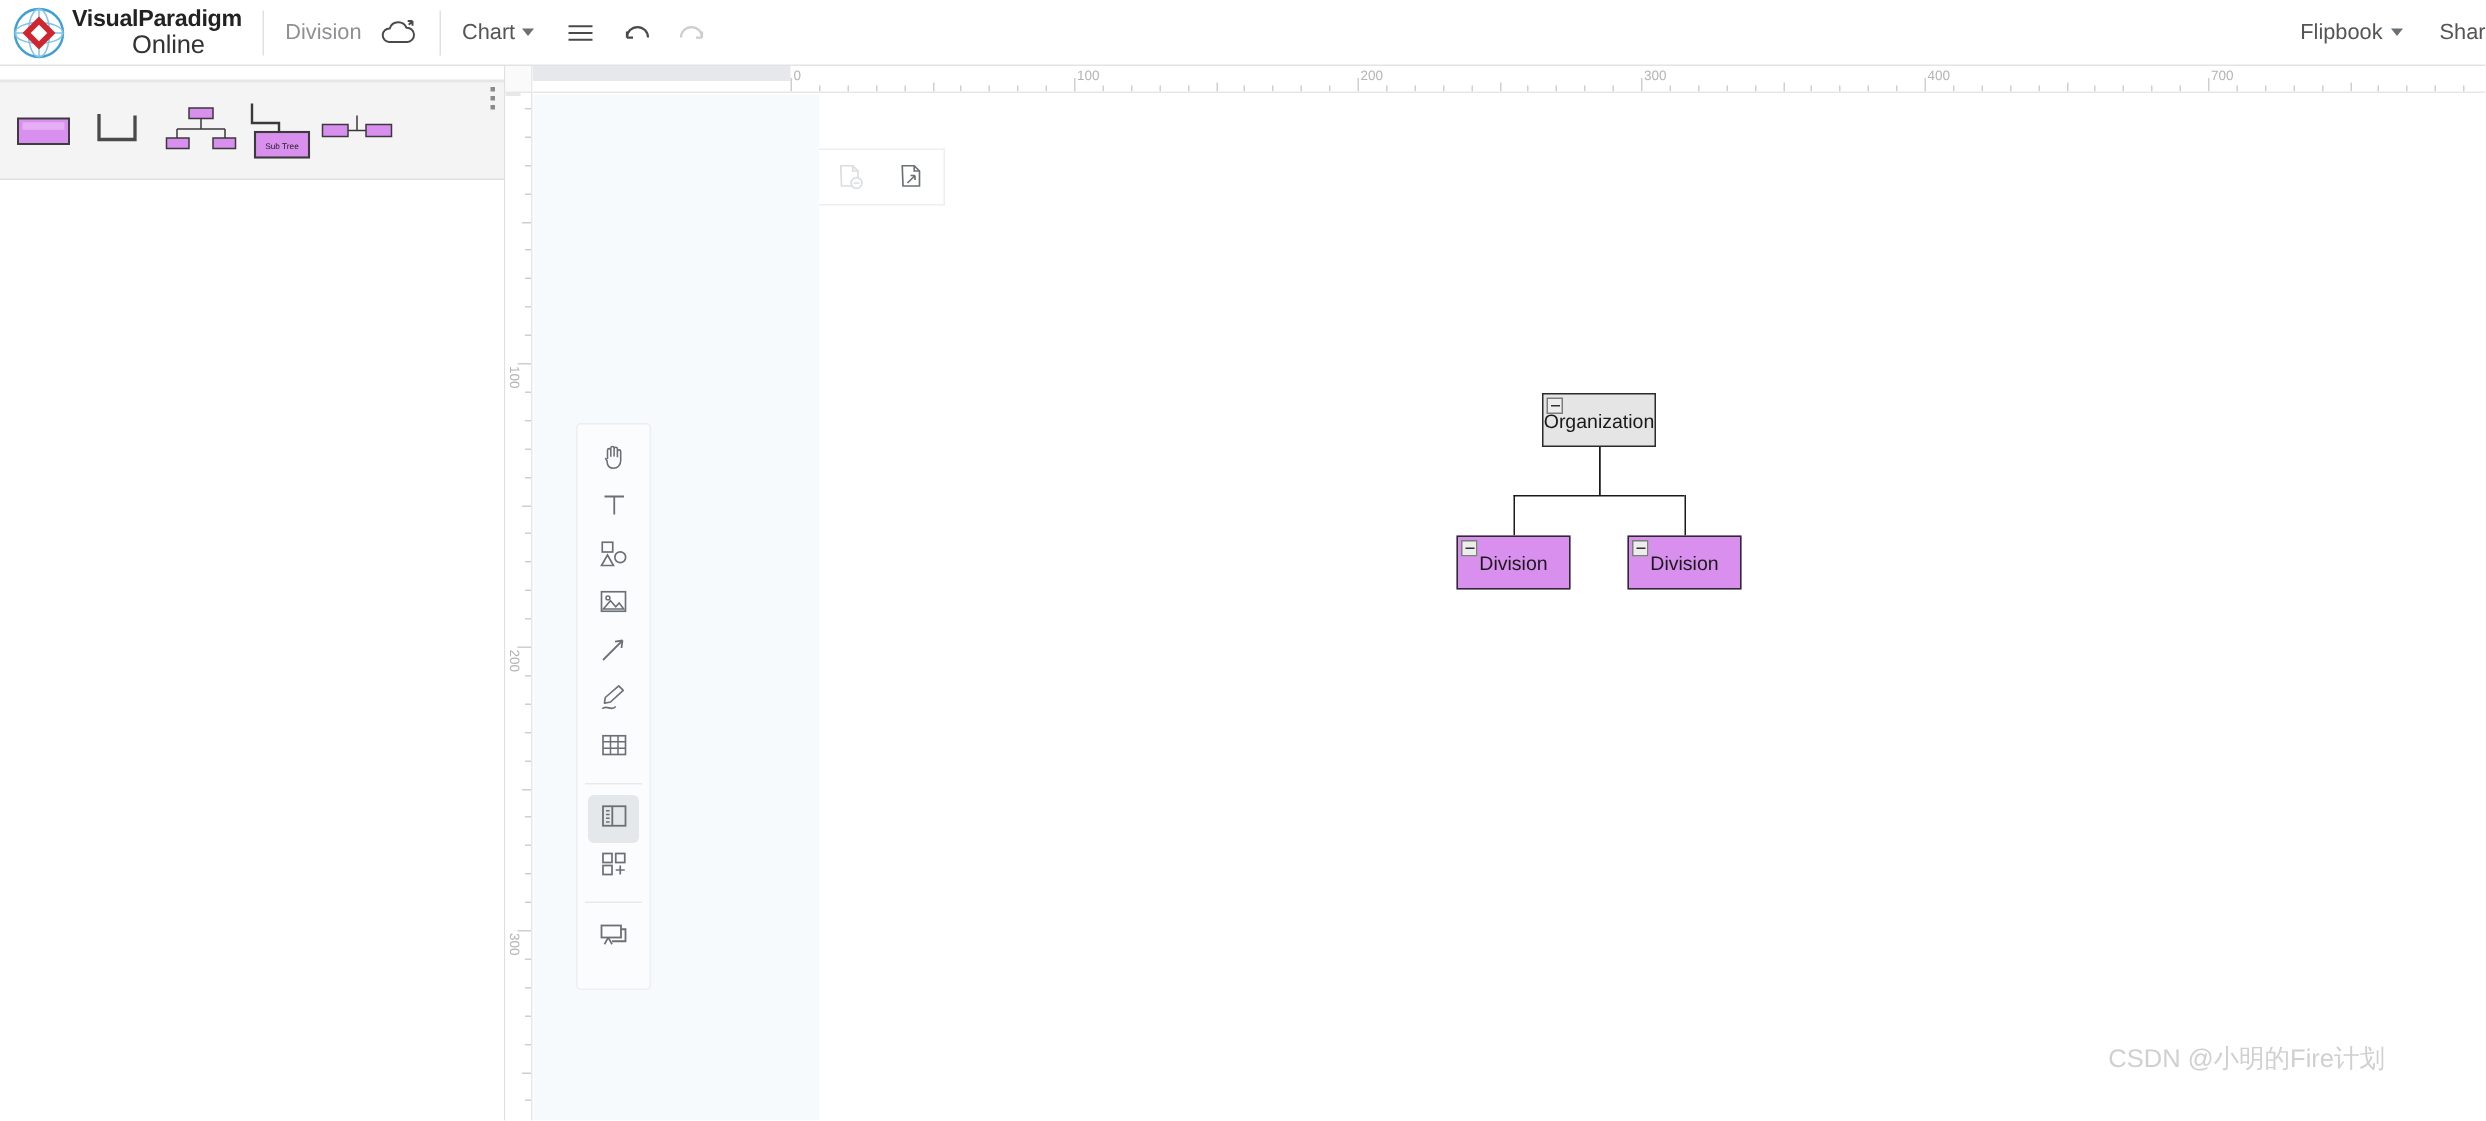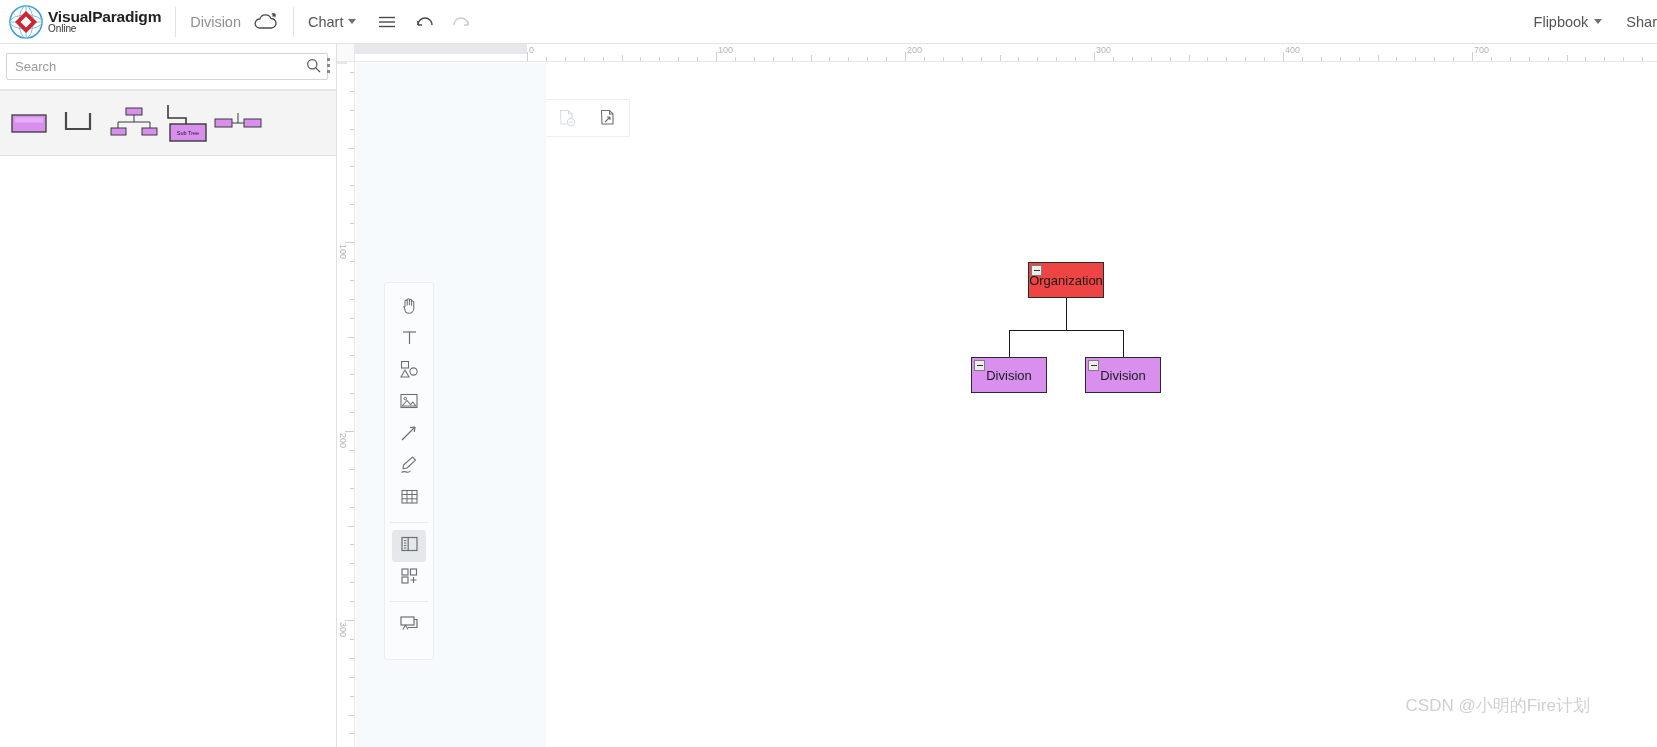--- a/index.html
+++ b/index.html
@@ -14,21 +14,21 @@
   
   .header {
     position: absolute; left: 0; top: 0; width: 1657px; height: 44px;
     background: #ffffff; border-bottom: 1px solid #e3e3e3;
     display: flex; align-items: center;
   }
   .brand { display: flex; align-items: center; padding-left: 8px; height: 44px; }
   .brand-logo { width: 36px; height: 36px; position: relative; }
   .brand-text { margin-left: 4px; line-height: 1.0; }
   .brand-line1 { font-size: 15.5px; font-weight: bold; color: #222; letter-spacing: -0.2px; }
-  .brand-line2 { font-size: 10px; color: #333; letter-spacing: -0.1px; }
+  .brand-line2 { font-size: 17px; color: #333; letter-spacing: -0.1px; margin-left: 40px; }
   .hdr-sep { width: 1px; height: 30px; background: #e0e0e0; margin: 0 14px; }
   .doc-title { font-size: 14.5px; color: #8d9194; }
   .cloud-icon { margin-left: 12px; width: 26px; height: 20px; display:flex; align-items:center; }
   .file-menu { font-size: 14.5px; color: #555; display: flex; align-items: center; gap: 5px; cursor: pointer; }
   .hdr-icon { width: 26px; height: 26px; display: flex; align-items: center; justify-content: center; cursor: pointer; }
   .hdr-right { margin-left: auto; display: flex; align-items: center; padding-right: 0px; }
   .flipbook { font-size: 14.5px; color: #555; display:flex; align-items:center; gap:6px; cursor:pointer; margin-right: 24px;}
   .share { font-size: 14.5px; color: #555; cursor:pointer; }
   .caret { width: 0; height: 0; border-left: 4.5px solid transparent; border-right: 4.5px solid transparent; border-top: 5px solid #6b7074; }
 
@@ -196,29 +196,20 @@
     <div class="hdr-right">
       <div class="flipbook">
         <span>Flipbook</span>
         <span class="caret"></span>
       </div>
       <div class="share">Shar</div>
     </div>
   </div>
 
   <div class="leftpanel">
-    <div class="search-wrap">
-      <input class="search-input" type="text" placeholder="Search" style="">
-      <span class="search-icon">
-        <svg width="15" height="15" viewBox="0 0 15 15">
-          <circle cx="6.3" cy="6.3" r="4.6" fill="none" stroke="#555" stroke-width="1.2"></circle>
-          <line x1="9.8" y1="9.8" x2="14" y2="14" stroke="#555" stroke-width="1.2"></line>
-        </svg>
-      </span>
-    </div>
     <div class="panel-divider"></div>
 
 
     <div class="shape-strip">
 
       <div class="shape-cell">
         <svg width="44" height="28" viewBox="0 0 44 28">
           <rect x="4" y="6" width="34" height="17" fill="#d98fee" stroke="#3a3a3a" stroke-width="1.3"></rect>
           <rect x="7" y="8.5" width="28" height="5" fill="#e6aef5"></rect>
         </svg>
@@ -508,21 +499,21 @@
 
       </div>
 
       <div class="diagram" id="diagram">
           <div class="edge" style="left: 710px; top: 235px; width: 1px; height: 32.45px;"></div>
           <div class="edge" style="left: 653px; top: 267.45px; width: 57px; height: 1px;"></div>
           <div class="edge" style="left: 653px; top: 267.45px; width: 1px; height: 26.55px;"></div>
           <div class="edge" style="left: 710px; top: 235px; width: 1px; height: 32.45px;"></div>
           <div class="edge" style="left: 710px; top: 267.45px; width: 57px; height: 1px;"></div>
           <div class="edge" style="left: 767px; top: 267.45px; width: 1px; height: 26.55px;"></div>
-          <div class="node" style="left: 672px; top: 199px; width: 76px; height: 36px; background: #ef4444; border-color: rgb(43, 43, 43);">
+          <div class="node" style="left: 672px; top: 199px; width: 76px; height: 36px; background: #e5e5e5; border-color: rgb(43, 43, 43);">
             <div class="collapse">
               <b></b>
             </div>
             <span>Organization</span>
           </div>
           <div class="node" style="left: 615px; top: 294px; width: 76px; height: 36px; background: rgb(217, 143, 238); border-color: rgb(43, 43, 43);">
             <div class="collapse">
               <b></b>
             </div>
             <span>Division</span>

